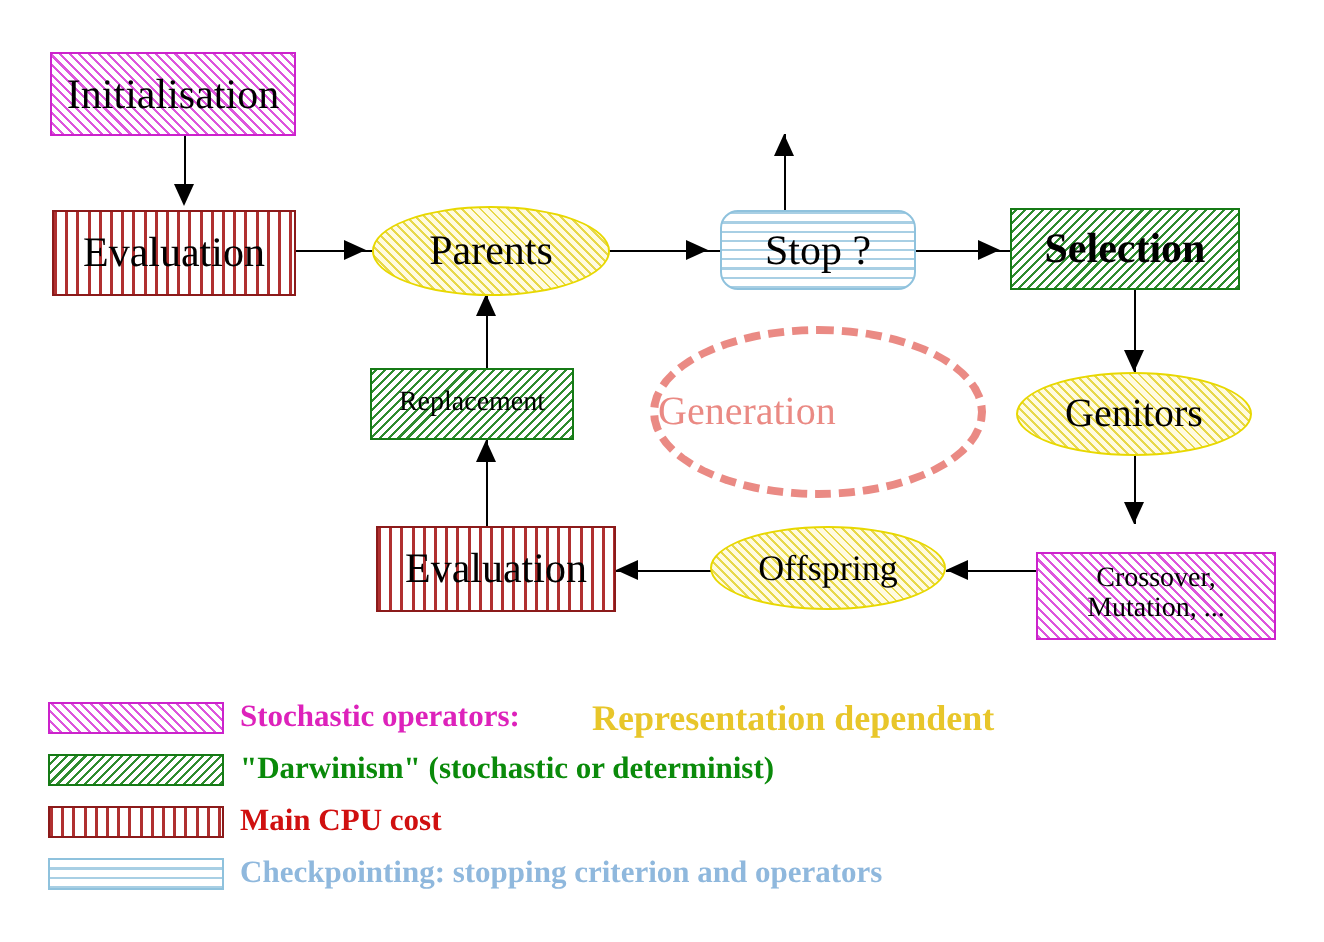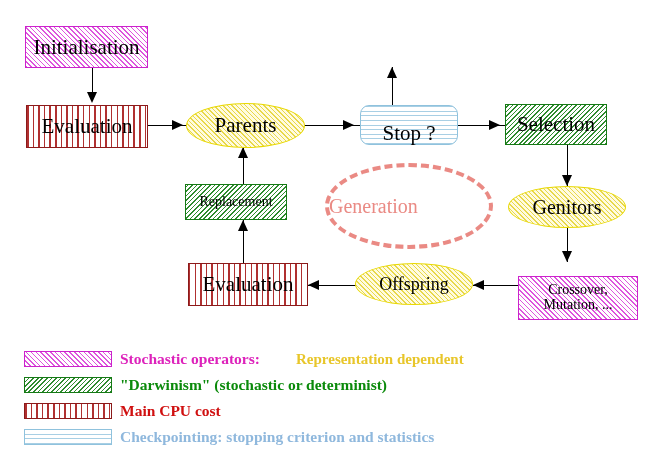--- a/index.html
+++ b/index.html
@@ -133,21 +133,21 @@
     left: 120px;
     font-family: "Liberation Serif", "DejaVu Serif", serif;
     font-weight: bold;
     font-size: 15.5px;
     white-space: nowrap;
   }
   .legend-text-2 {
     position: absolute;
     font-family: "Liberation Serif", "DejaVu Serif", serif;
     font-weight: bold;
-    font-size: 15px;
+    font-size: 18px;
     white-space: nowrap;
   }
 </style>
 </head>
 <body>
 
 <div id="diagram-root">
 
   <div class="edge edge-v" style="left:92px; top:68px; height:28px;"></div>
   <div class="arrow arrow-d" style="left:87.2px; top:92px;"></div>
@@ -192,25 +192,25 @@
 
   <div class="node fill-red" style="left:26px; top:105px; width:122px; height:43px;">
     <span class="label" style="font-size:21px;">Evaluation</span>
   </div>
 
   <div class="node fill-yellow ellipse" style="left:186px; top:103px; width:119px; height:45px;">
     <span class="label" style="font-size:21px;">Parents</span>
   </div>
 
 
-  <div class="node fill-blue rounded" style="left:360px; top:105px; width:98px; height:40px;align-items:flex-end;">
+  <div class="node fill-blue rounded" style="left:360px; top:105px; width:98px; height:40px;">
     <span class="label" style="font-size:21px;">Stop ?</span>
   </div>
 
-  <div class="node fill-green" style="left:505px; top:104px; width:102px; height:41px;">
+  <div class="node fill-green" style="left:505px; top:104px; width:115px; height:41px;font-weight:bold;">
     <span class="label" style="font-size:21px;">Selection</span>
   </div>
 
   <div class="node fill-yellow ellipse" style="left:508px; top:186px; width:118px; height:42px;">
     <span class="label" style="font-size:20px;">Genitors</span>
   </div>
 
   <div class="node fill-magenta" style="left:518px; top:276px; width:120px; height:44px; flex-direction:column;">
     <span class="label" style="font-size:14px;">Crossover,</span>
     <span class="label" style="font-size:14px;">Mutation, ...</span>
@@ -241,18 +241,18 @@
       <div class="legend-text" style="color:#0a8a0a;">"Darwinism" (stochastic or determinist)</div>
     </div>
 
     <div class="legend-row" style="top:64px;">
       <div class="legend-swatch fill-red" style="top:5px;"></div>
       <div class="legend-text" style="color:#d01010;">Main CPU cost</div>
     </div>
 
     <div class="legend-row" style="top:90px;">
       <div class="legend-swatch fill-blue" style="top:5px;"></div>
-      <div class="legend-text" style="color:#8fb8dd;">Checkpointing: stopping criterion and statistics</div>
+      <div class="legend-text" style="color:#8fb8dd;">Checkpointing: stopping criterion and operators</div>
     </div>
 
   </div>
 
 </div>
 
 </body></html>

